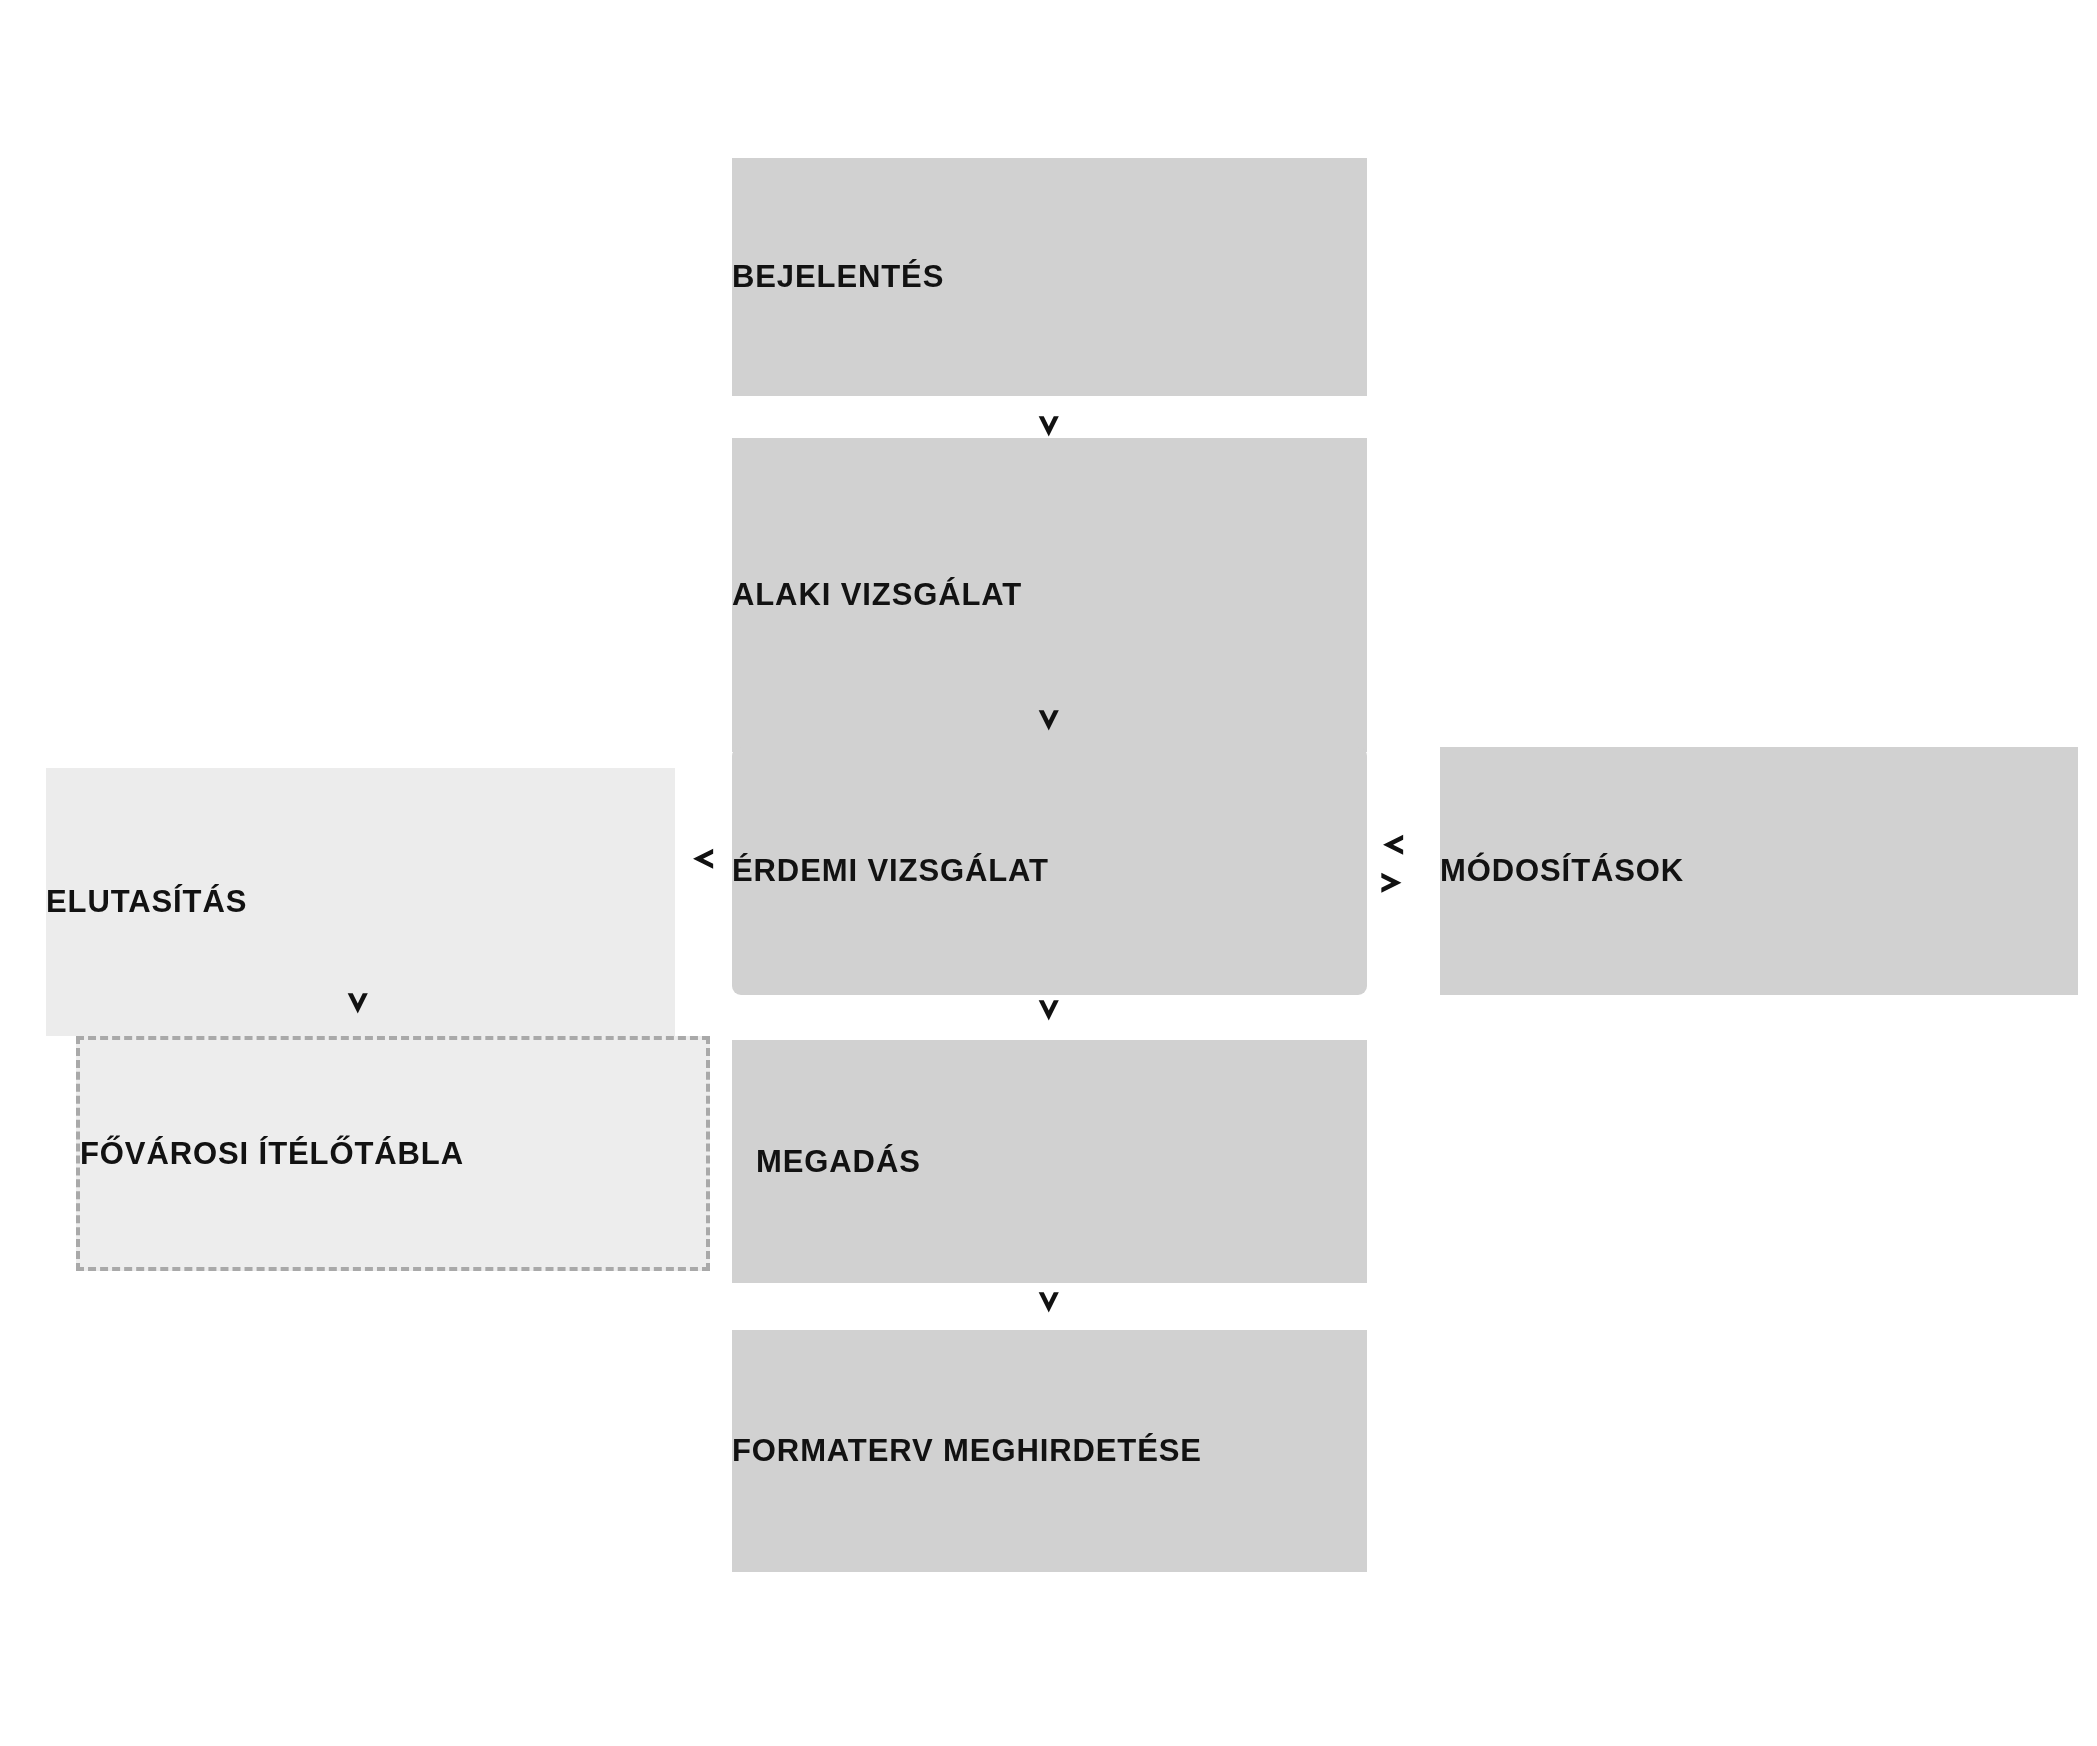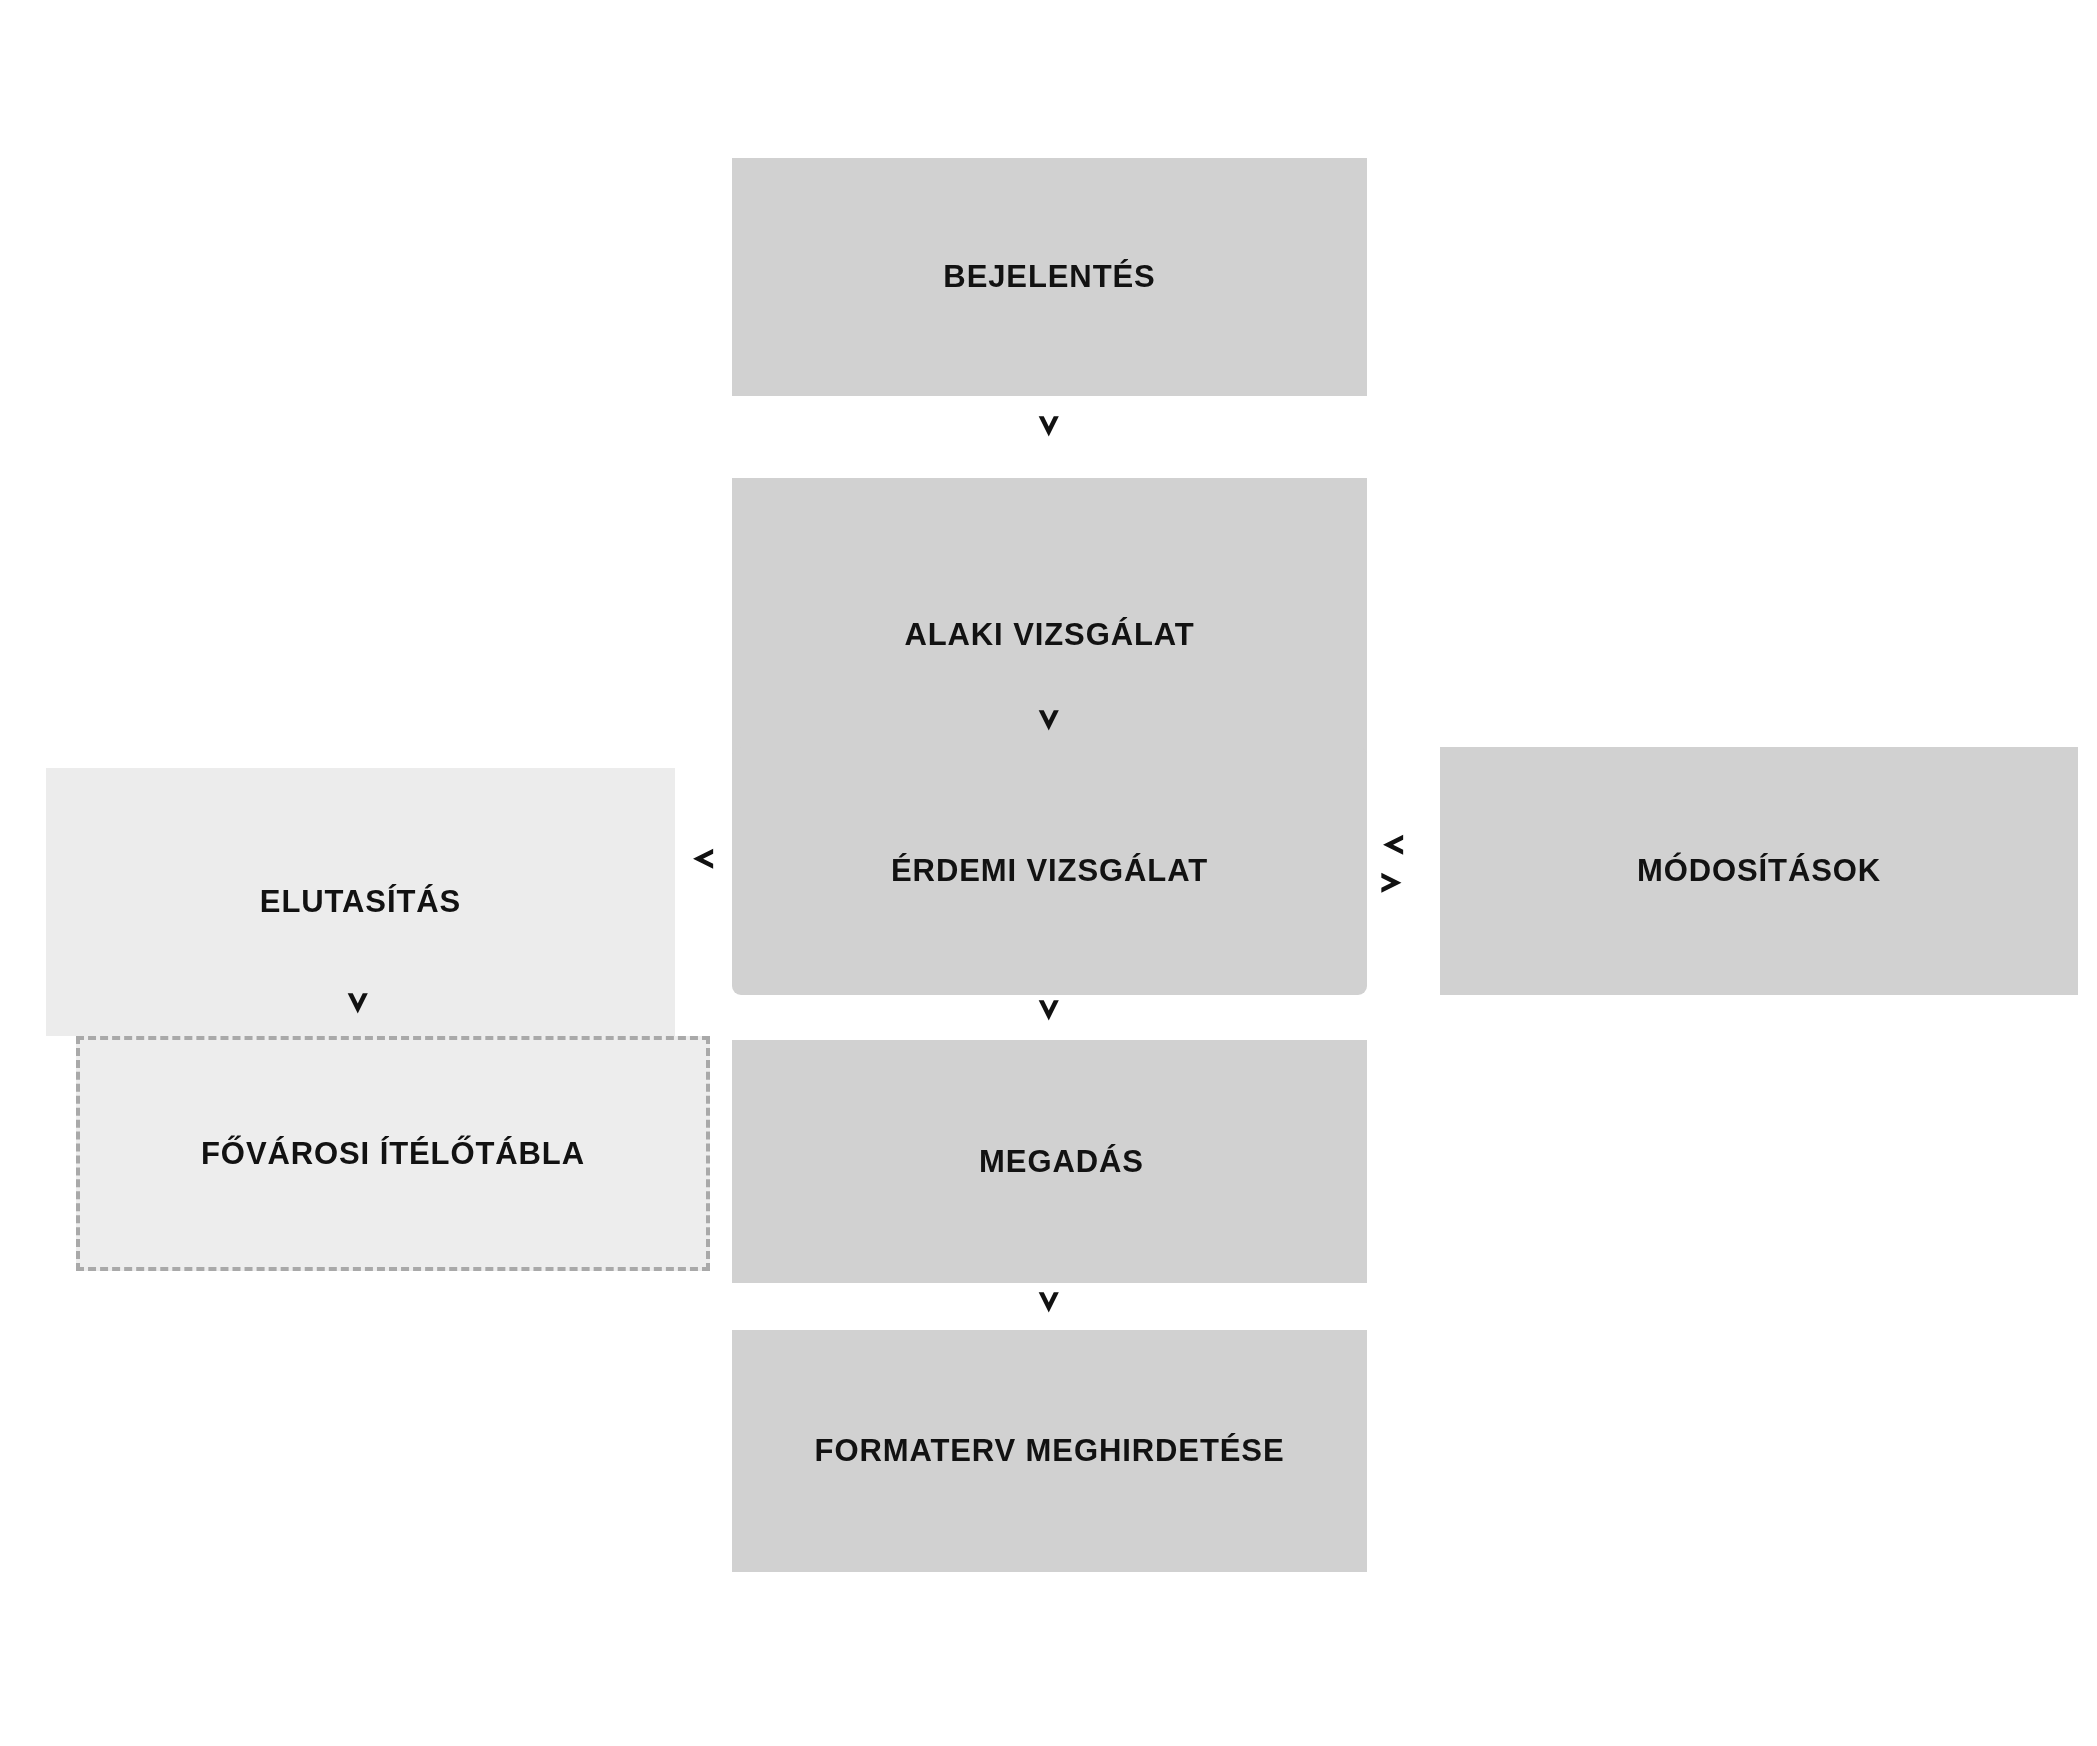--- a/index.html
+++ b/index.html
@@ -14,21 +14,21 @@
     position: relative;
     width: 2098px;
     height: 1746px;
     background: #ffffff;
     overflow: hidden;
   }
   .node {
     position: absolute;
     display: flex;
     align-items: center;
-    justify-content: center;
+    justify-content: flex-start;
     box-sizing: border-box;
     text-align: center;
   }
   .node .node-label {
     font-family: "Liberation Sans", sans-serif;
     font-weight: bold;
     font-size: 31px;
     letter-spacing: 0.9px;
     color: #121212;
     line-height: 1.2;
@@ -44,21 +44,21 @@
   
   .arrow {
     position: absolute;
     display: block;
     line-height: 0;
   }
   .arrow svg { display: block; }
 
   
   #node-bejelentes      { left: 732px;  top: 158px;  width: 635px;  height: 238px; }
-  #node-alaki          { left: 732px;  top: 478px;  width: 635px;  height: 314px; }
+  #node-alaki          { left: 732px;  top: 438px;  width: 635px;  height: 314px; }
   #node-erdemi         { left: 732px;  top: 747px;  width: 635px;  height: 248px; border-radius: 9px; }
   #node-elutasitas     { left: 46px;   top: 768px;  width: 629px;  height: 268px; }
   #node-modositasok    { left: 1418px; top: 747px;  width: 638px;  height: 248px; margin-left: 22px; }
   #node-itelotabla     { left: 44px;   top: 1036px; width: 634px;  height: 235px; margin-left: 32px; }
   #node-megadas        { left: 732px;  top: 1040px; width: 635px;  height: 243px; padding-left: 24px; }
   #node-formaterv      { left: 732px;  top: 1330px; width: 635px;  height: 242px; }
 
   
   #arrow-bejelentes-alaki { left: 1037px; top: 413px;  }
   #arrow-alaki-erdemi     { left: 1037px; top: 707px;  }

